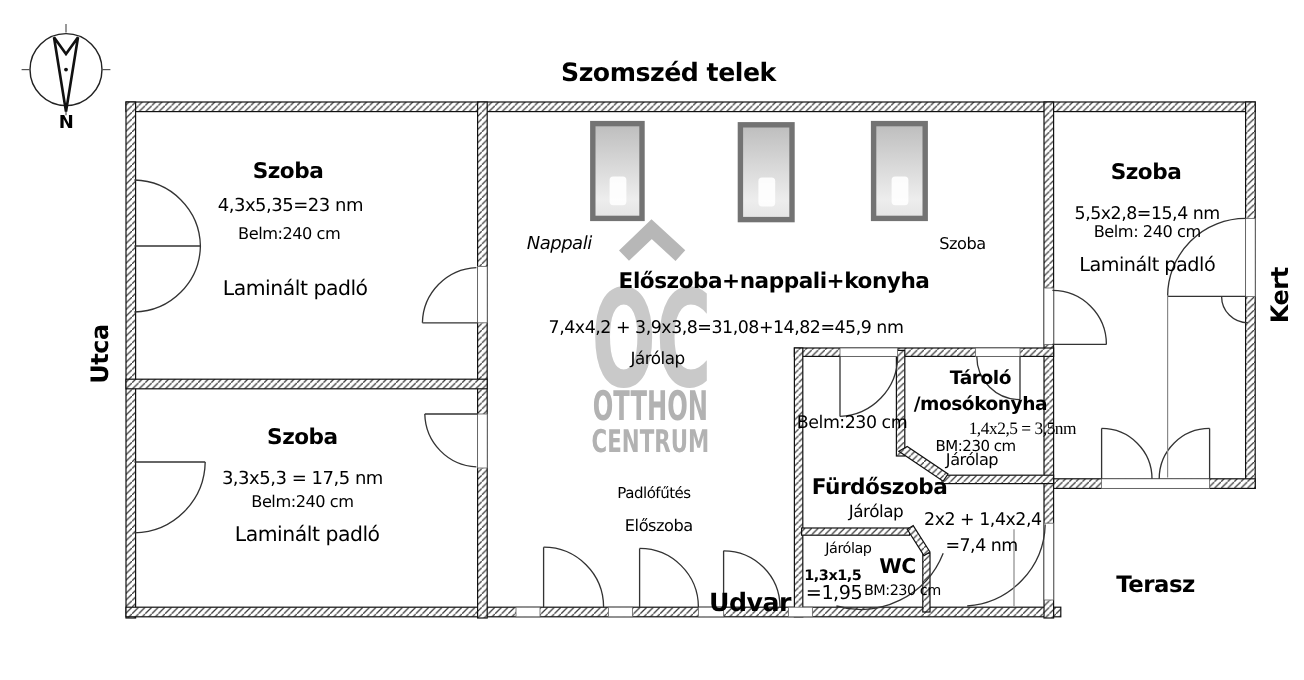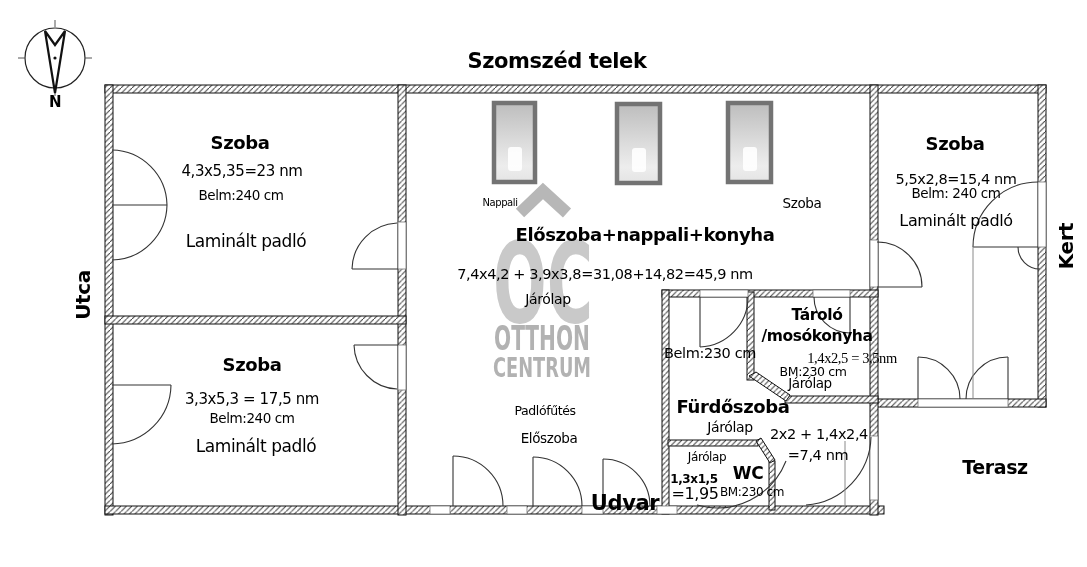--- a/index.html
+++ b/index.html
@@ -134,39 +134,39 @@
       </g>
       <path d="M55,93 L45,31 L55,45 L65,31 Z" fill="#ffffff" stroke="#111" stroke-width="2.2" stroke-linejoin="miter"></path>
       <circle cx="55" cy="58" r="1.6" fill="#111"></circle>
     </g>
   </svg>
 
   <div class="lbl b" style="left:557px;top:61px;font-size:21px;">Szomszéd telek</div>
   <div class="lbl b" style="left:625px;top:503px;font-size:21px;text-align:center;">Udvar</div>
   <div class="lbl b vlbl" style="left:83px;top:295px;font-size:20px;">Utca</div>
   <div class="lbl b vlbl" style="left:1066px;top:246px;font-size:20px;">Kert</div>
-  <div class="lbl b" style="left:963px;top:467px;font-size:19px;margin-left:32px;">Terasz</div>
+  <div class="lbl b" style="left:963px;top:488px;font-size:19px;">Terasz</div>
   <div class="lbl b" style="left:55px;top:102px;font-size:15px;">N</div>
 
   <div class="lbl b" style="left:240px;top:143px;font-size:18px;">Szoba</div>
   <div class="lbl" style="left:242px;top:171px;font-size:15px;">4,3x5,35=23 nm</div>
   <div class="lbl" style="left:241px;top:196px;font-size:13.5px;">Belm:240 cm</div>
   <div class="lbl" style="left:246px;top:241px;font-size:17px;">Laminált padló</div>
 
   <div class="lbl b" style="left:252px;top:365px;font-size:18px;">Szoba</div>
   <div class="lbl" style="left:252px;top:399px;font-size:15px;">3,3x5,3 = 17,5 nm</div>
   <div class="lbl" style="left:252px;top:419px;font-size:13.5px;">Belm:240 cm</div>
   <div class="lbl" style="left:256px;top:446px;font-size:17px;">Laminált padló</div>
 
   <div class="lbl b" style="left:955px;top:144px;font-size:18px;">Szoba</div>
   <div class="lbl" style="left:956px;top:179px;font-size:14.5px;">5,5x2,8=15,4 nm</div>
   <div class="lbl" style="left:956px;top:194px;font-size:13.5px;">Belm: 240 cm</div>
   <div class="lbl" style="left:956px;top:221px;font-size:16px;">Laminált padló</div>
 
-  <div class="lbl" style="left:500px;top:203px;font-size:10px;">Nappali</div>
+  <div class="lbl" style="left:466px;top:203px;font-size:15px;font-style:italic;">Nappali</div>
   <div class="lbl" style="left:802px;top:204px;font-size:13.5px;">Szoba</div>
   <div class="lbl b" style="left:607px;top:235px;font-size:18px;margin-left:38px;">Előszoba+nappali+konyha</div>
   <div class="lbl" style="left:605px;top:274px;font-size:14.5px;">7,4x4,2 + 3,9x3,8=31,08+14,82=45,9 nm</div>
   <div class="lbl" style="left:548px;top:299px;font-size:14px;">Járólap</div>
   <div class="lbl" style="left:545px;top:388px;font-size:12.5px;margin-top:23px;">Padlófűtés</div>
   <div class="lbl" style="left:549px;top:439px;font-size:13.5px;">Előszoba</div>
 
   <div class="lbl" style="left:710px;top:353px;font-size:14.5px;">Belm:230 cm</div>
   <div class="lbl b" style="left:733px;top:407px;font-size:18px;">Fürdőszoba</div>
   <div class="lbl" style="left:730px;top:427px;font-size:14px;">Járólap</div>

